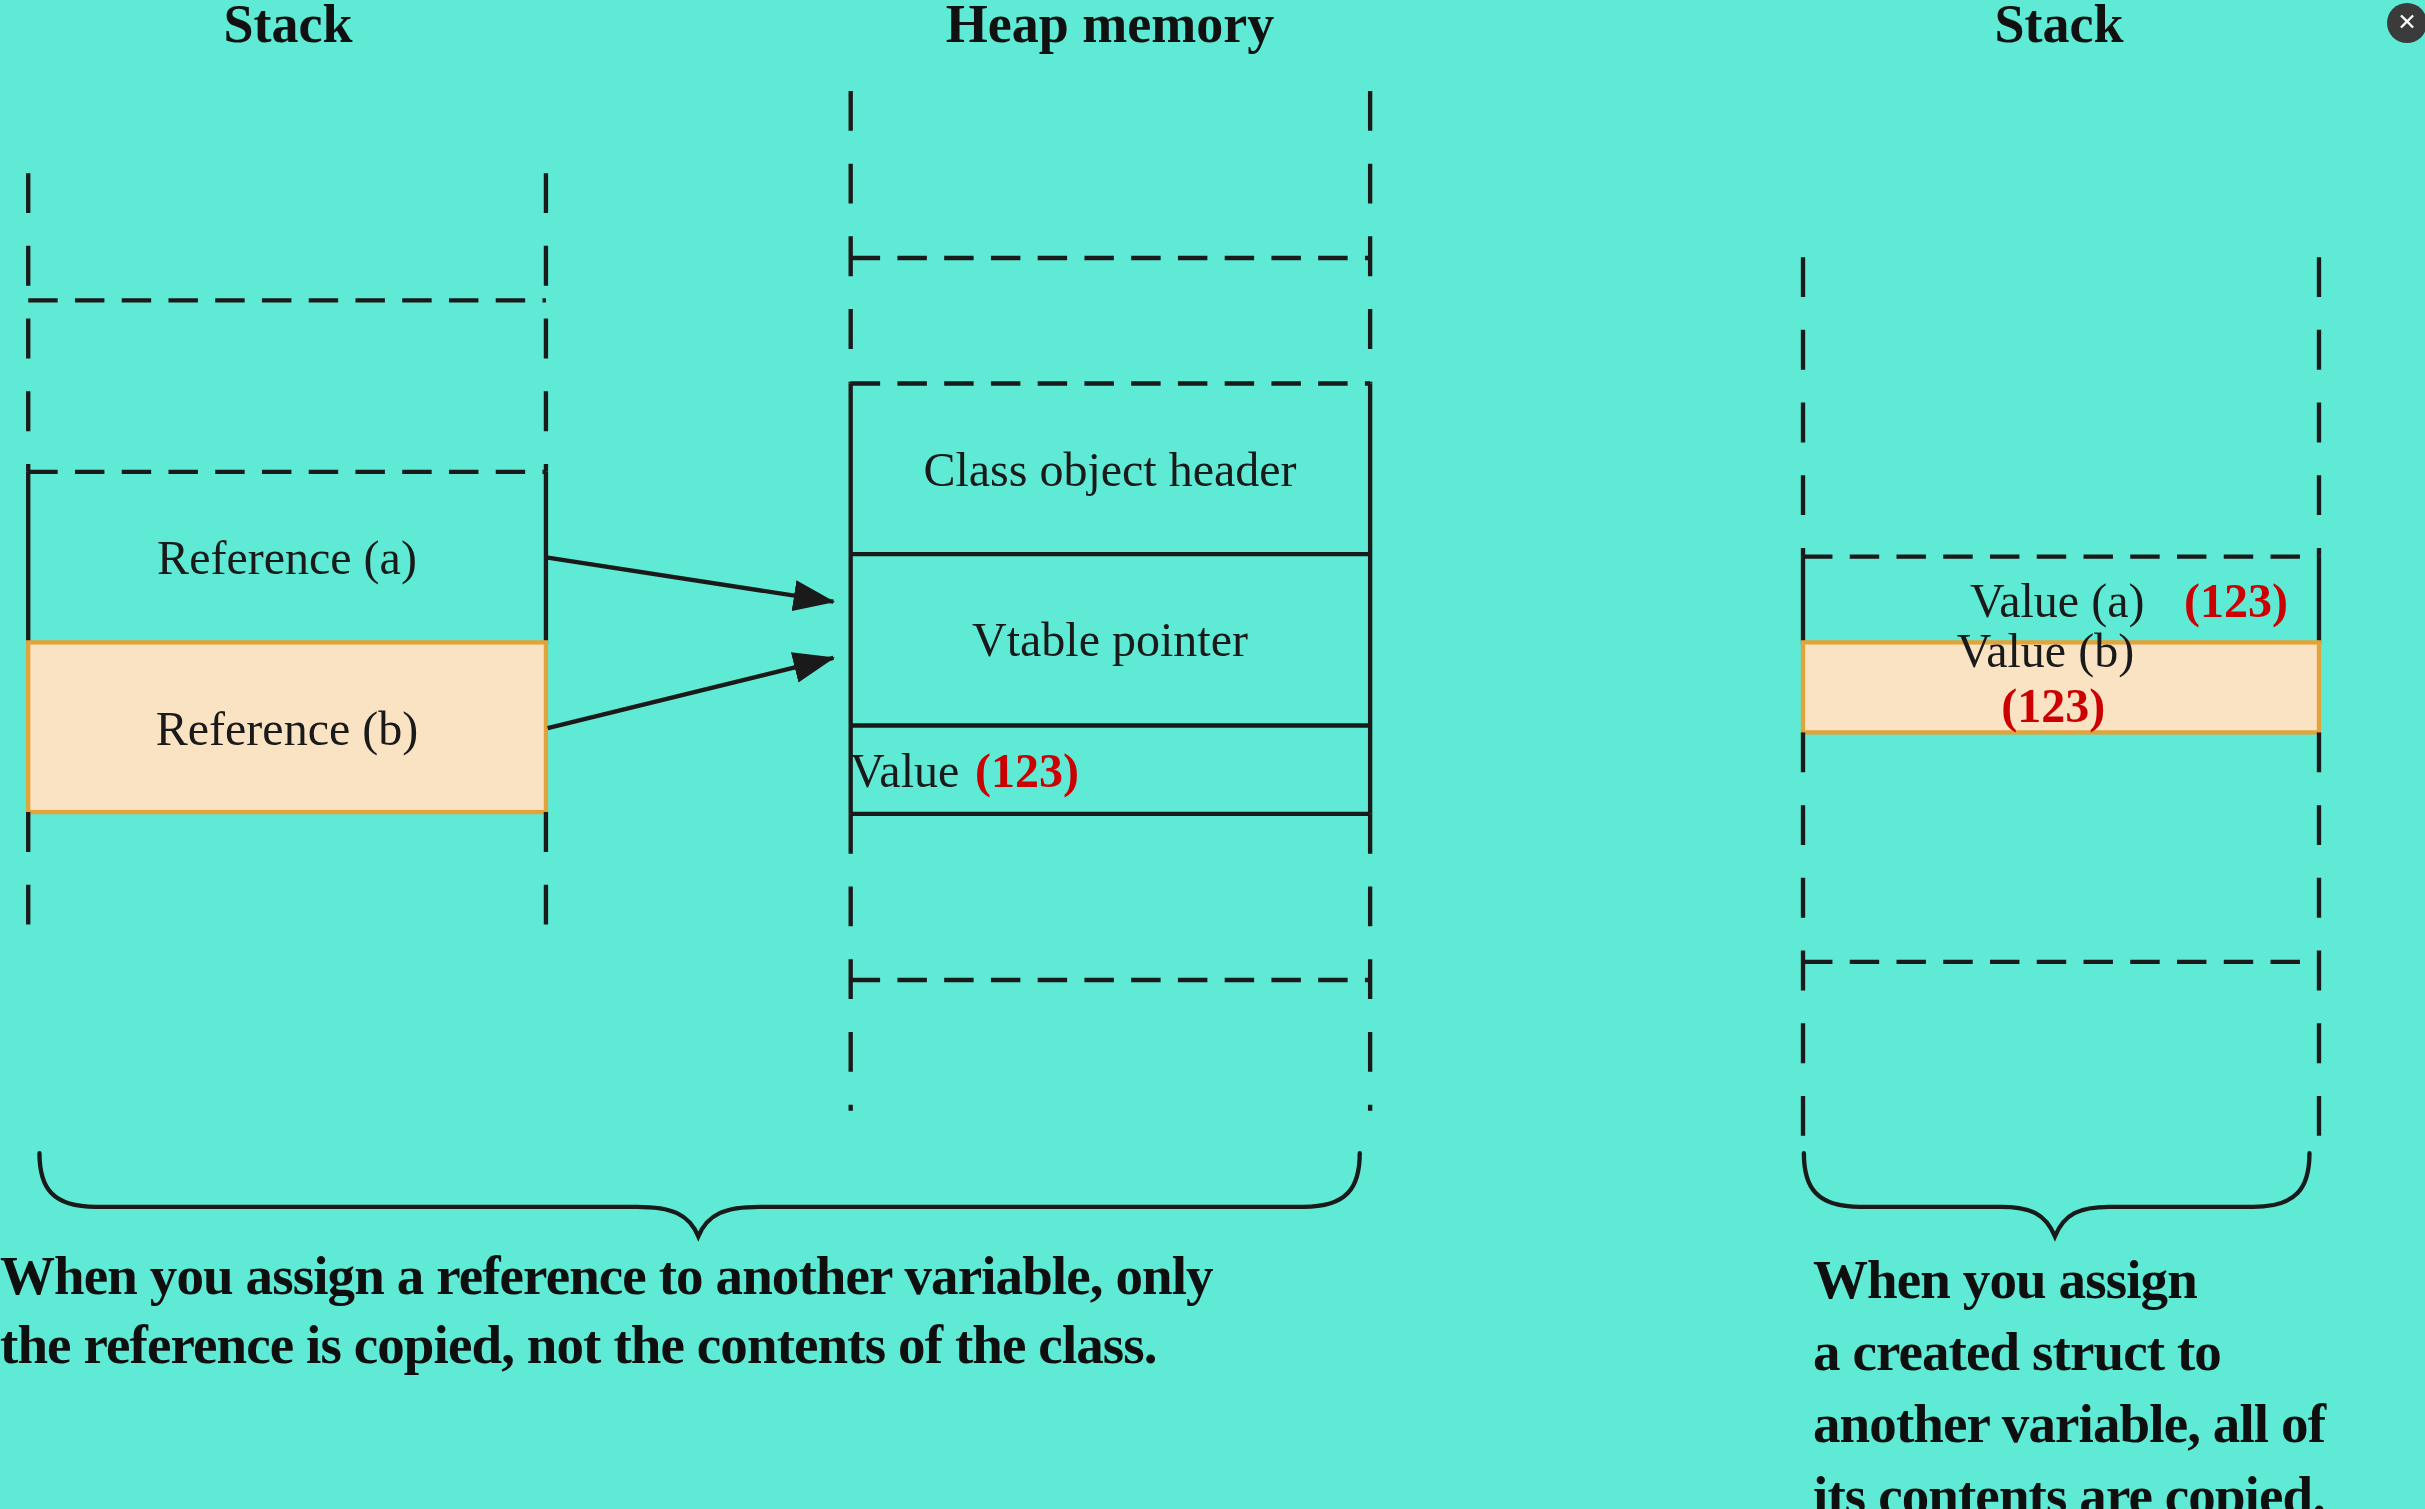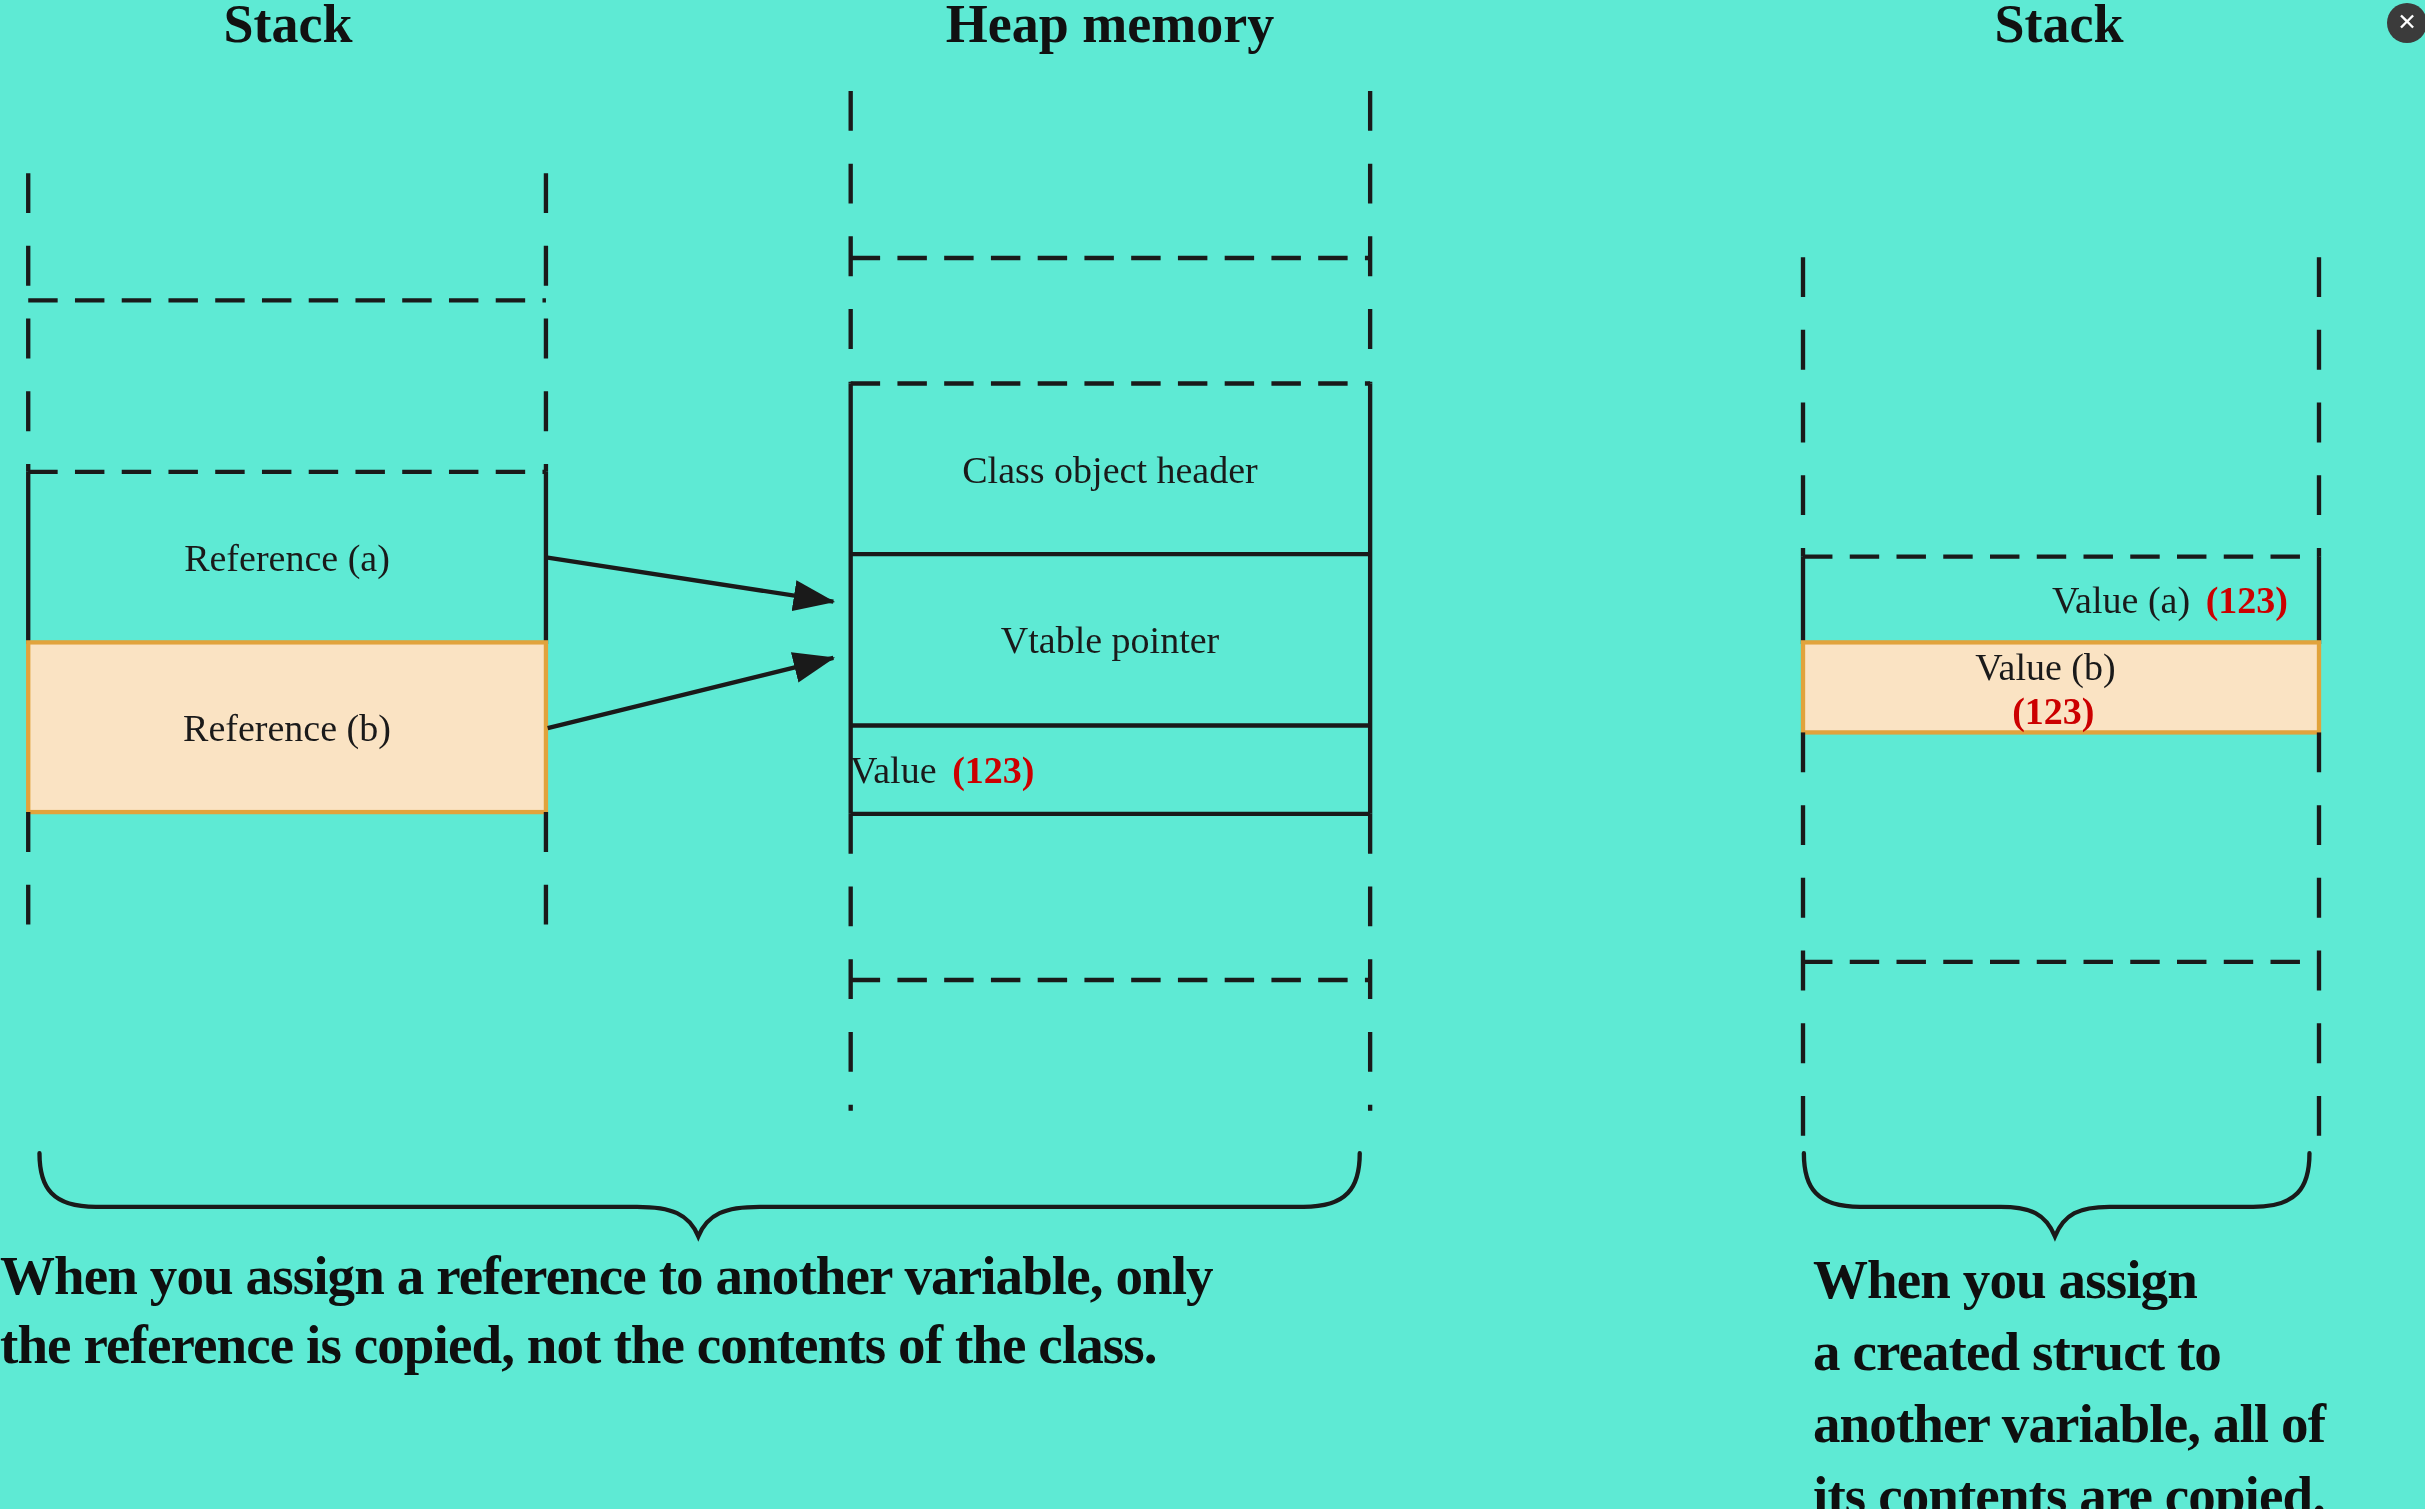--- a/index.html
+++ b/index.html
@@ -17,28 +17,28 @@
     position:absolute;top:-7px;
     font-size:54px;font-weight:700;color:#111;
     text-align:center;white-space:nowrap;
   }
   #title-left-stack{left:115px;width:346px;}
   #title-heap{left:850px;width:520px;}
   #title-right-stack{left:1886px;width:346px;}
 
   .cell-label{
     position:absolute;display:flex;align-items:center;justify-content:center;
-    font-size:38px;color:#1a1a1a;white-space:nowrap;box-sizing:border-box;
+    font-size:48px;color:#1a1a1a;white-space:nowrap;box-sizing:border-box;
   }
   #ref-a{left:28px;top:472px;width:518px;height:171px;}
   #ref-b{left:28px;top:643px;width:518px;height:170px;text-align:center;}
   #heap-header{left:850px;top:384px;width:520px;height:171px;}
   #heap-vtable{left:850px;top:554px;width:520px;height:171px;}
   #heap-value{left:850px;top:726px;width:520px;height:88px;justify-content:flex-start;padding-right:68px;}
-  #val-a{left:1803px;top:557px;width:516px;height:86px;justify-content:flex-end;padding-right:31px;}
+  #val-a{left:1803px;top:557px;width:516px;height:86px;justify-content:flex-end;padding-right:31px;gap:24px;}
   #val-b{left:1803px;top:643px;width:516px;height:90px;justify-content:flex-end;padding-right:31px;flex-direction:column;}
   .red-value{color:#cc0000;font-weight:700;margin-left:15.6px;}
 
   .caption{
     position:absolute;font-weight:700;color:#0f0f0f;
     font-size:55px;letter-spacing:-0.9px;white-space:nowrap;
   }
   #caption-left{left:0px;top:1241px;line-height:69px;}
   #caption-right{left:1813px;top:1244px;line-height:72px;}
 

